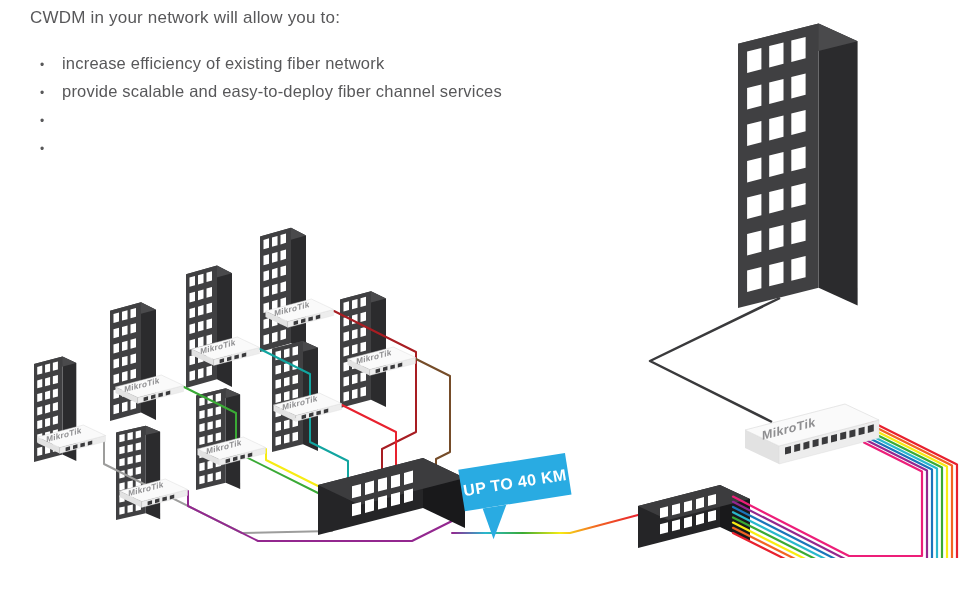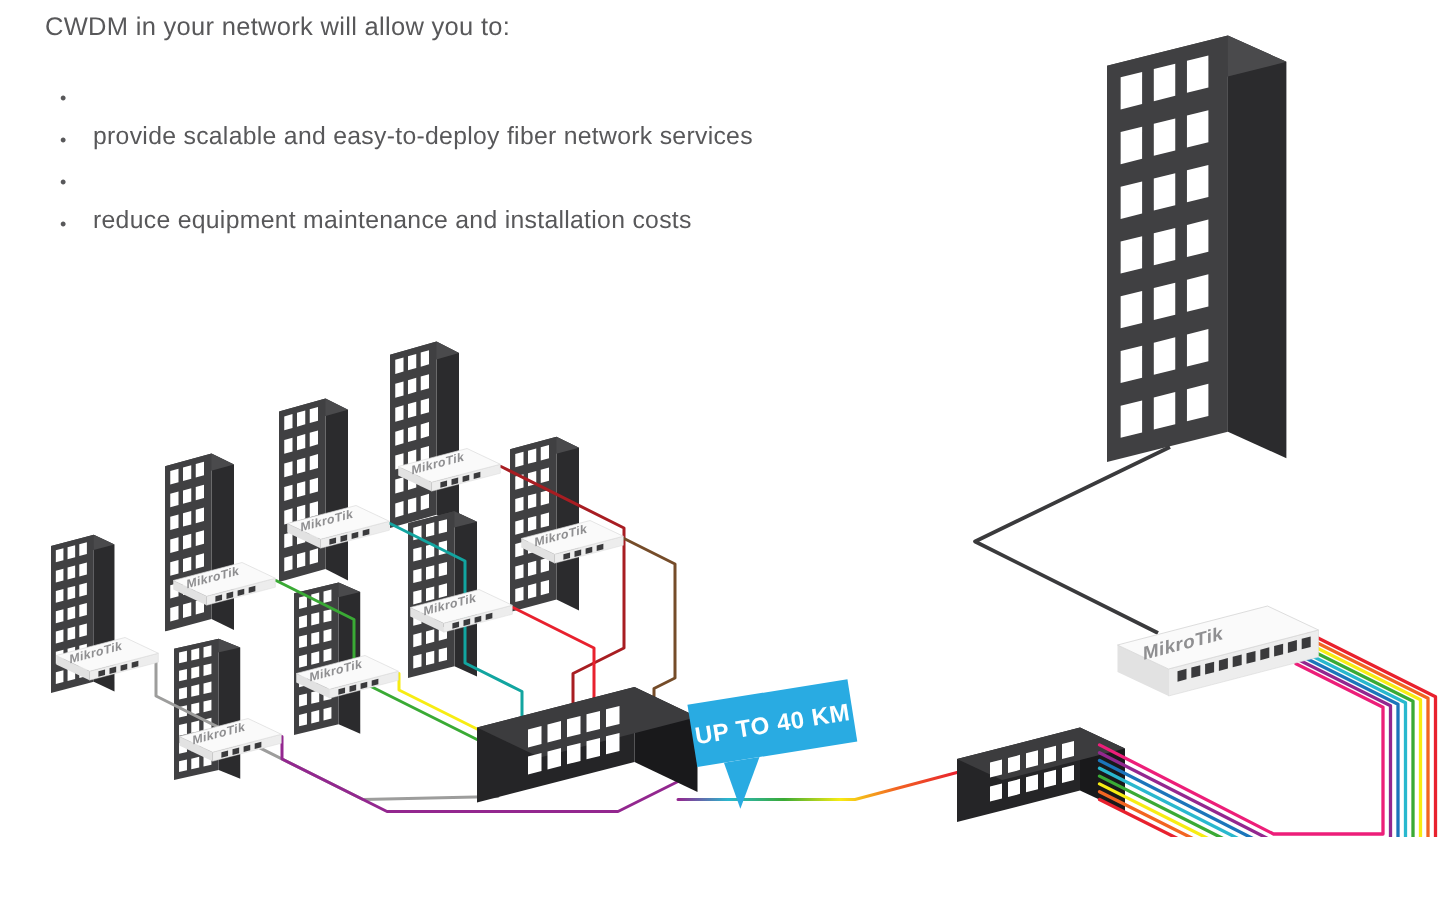--- a/index.html
+++ b/index.html
@@ -43,31 +43,31 @@
 </head>
 <body>
 
 <div class="page">
 
   <div class="header">
     <h1 class="title">CWDM in your network will allow you to:</h1>
     <ul class="benefits">
       <li>
           <span class="bullet">•</span>
-        </li>
-      <li>
-          <span class="bullet">•</span>
-          <span>provide scalable and easy-to-deploy fiber network services</span>
-        </li>
-      <li>
-          <span class="bullet">•</span>
-        </li>
-      <li>
-          <span class="bullet">•</span>
-          <span>reduce equipment maintenance and installation costs</span>
+          <span>increase efficiency of existing fiber network</span>
+        </li>
+      <li>
+          <span class="bullet">•</span>
+          <span>provide scalable and easy-to-deploy fiber channel services</span>
+        </li>
+      <li>
+          <span class="bullet">•</span>
+        </li>
+      <li>
+          <span class="bullet">•</span>
         </li>
     </ul>
   </div>
 
   <svg width="970" height="598" viewBox="0 0 970 598">
     <defs>
       <linearGradient id="trunkGrad" x1="452" y1="0" x2="638" y2="0" gradientUnits="userSpaceOnUse">
         <stop offset="0" stop-color="#93278f"></stop>
           <stop offset="0.18" stop-color="#29b8ce"></stop>
         <stop offset="0.38" stop-color="#3aaa35"></stop>

